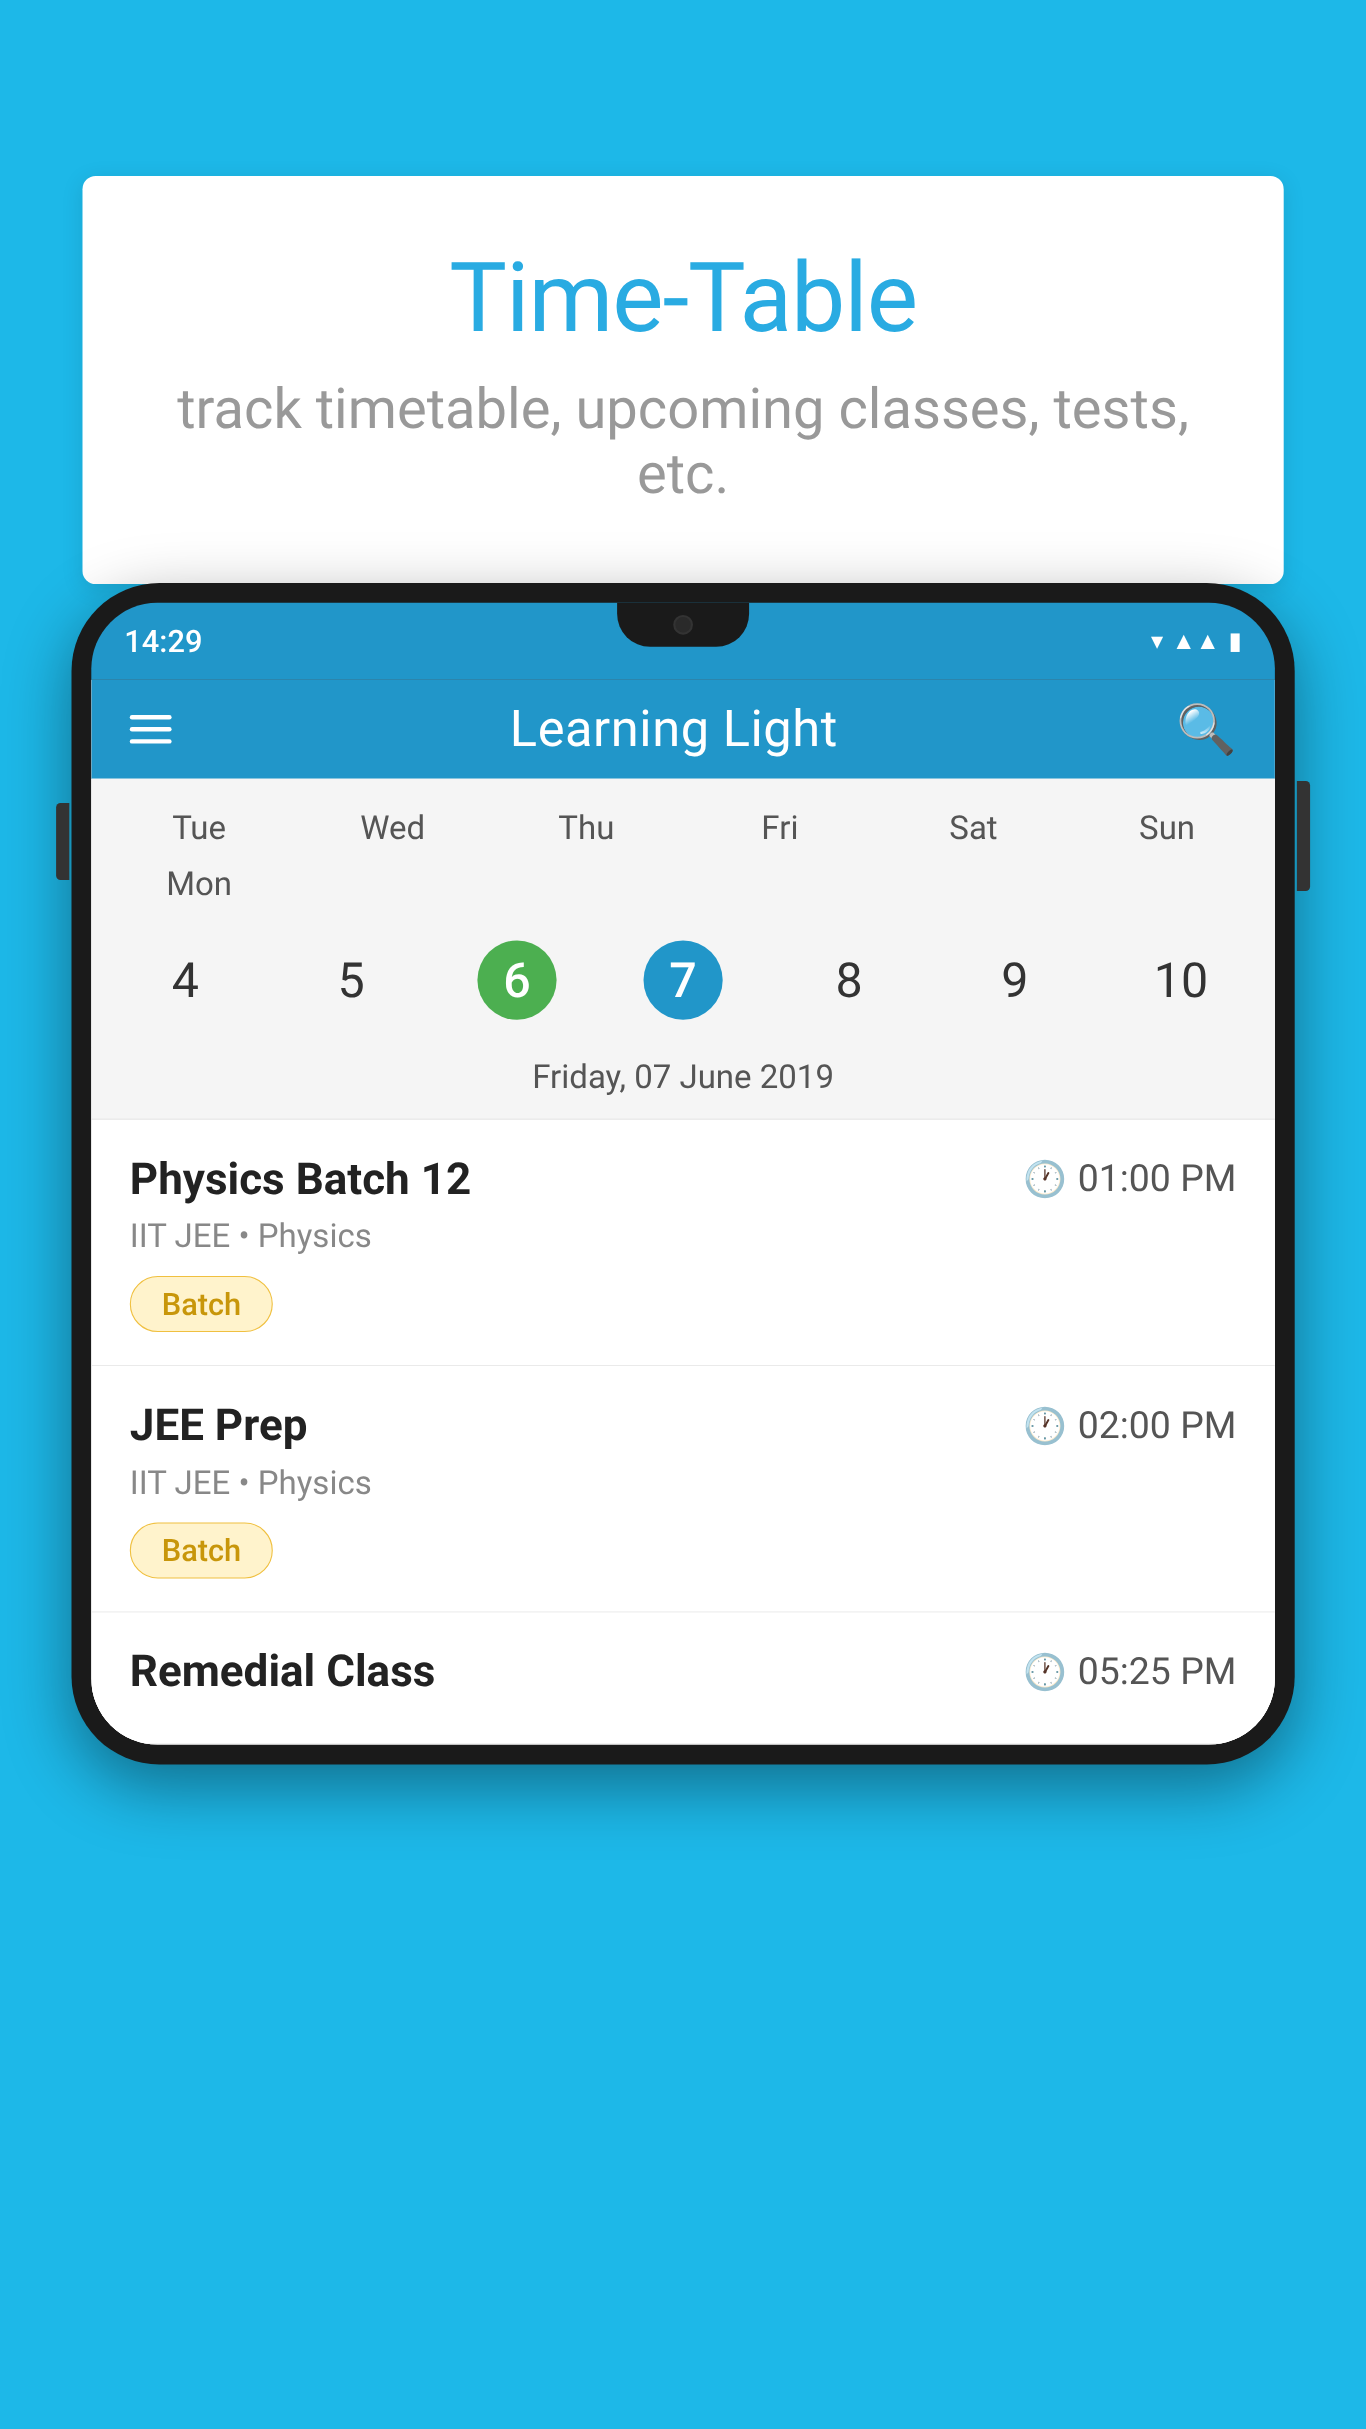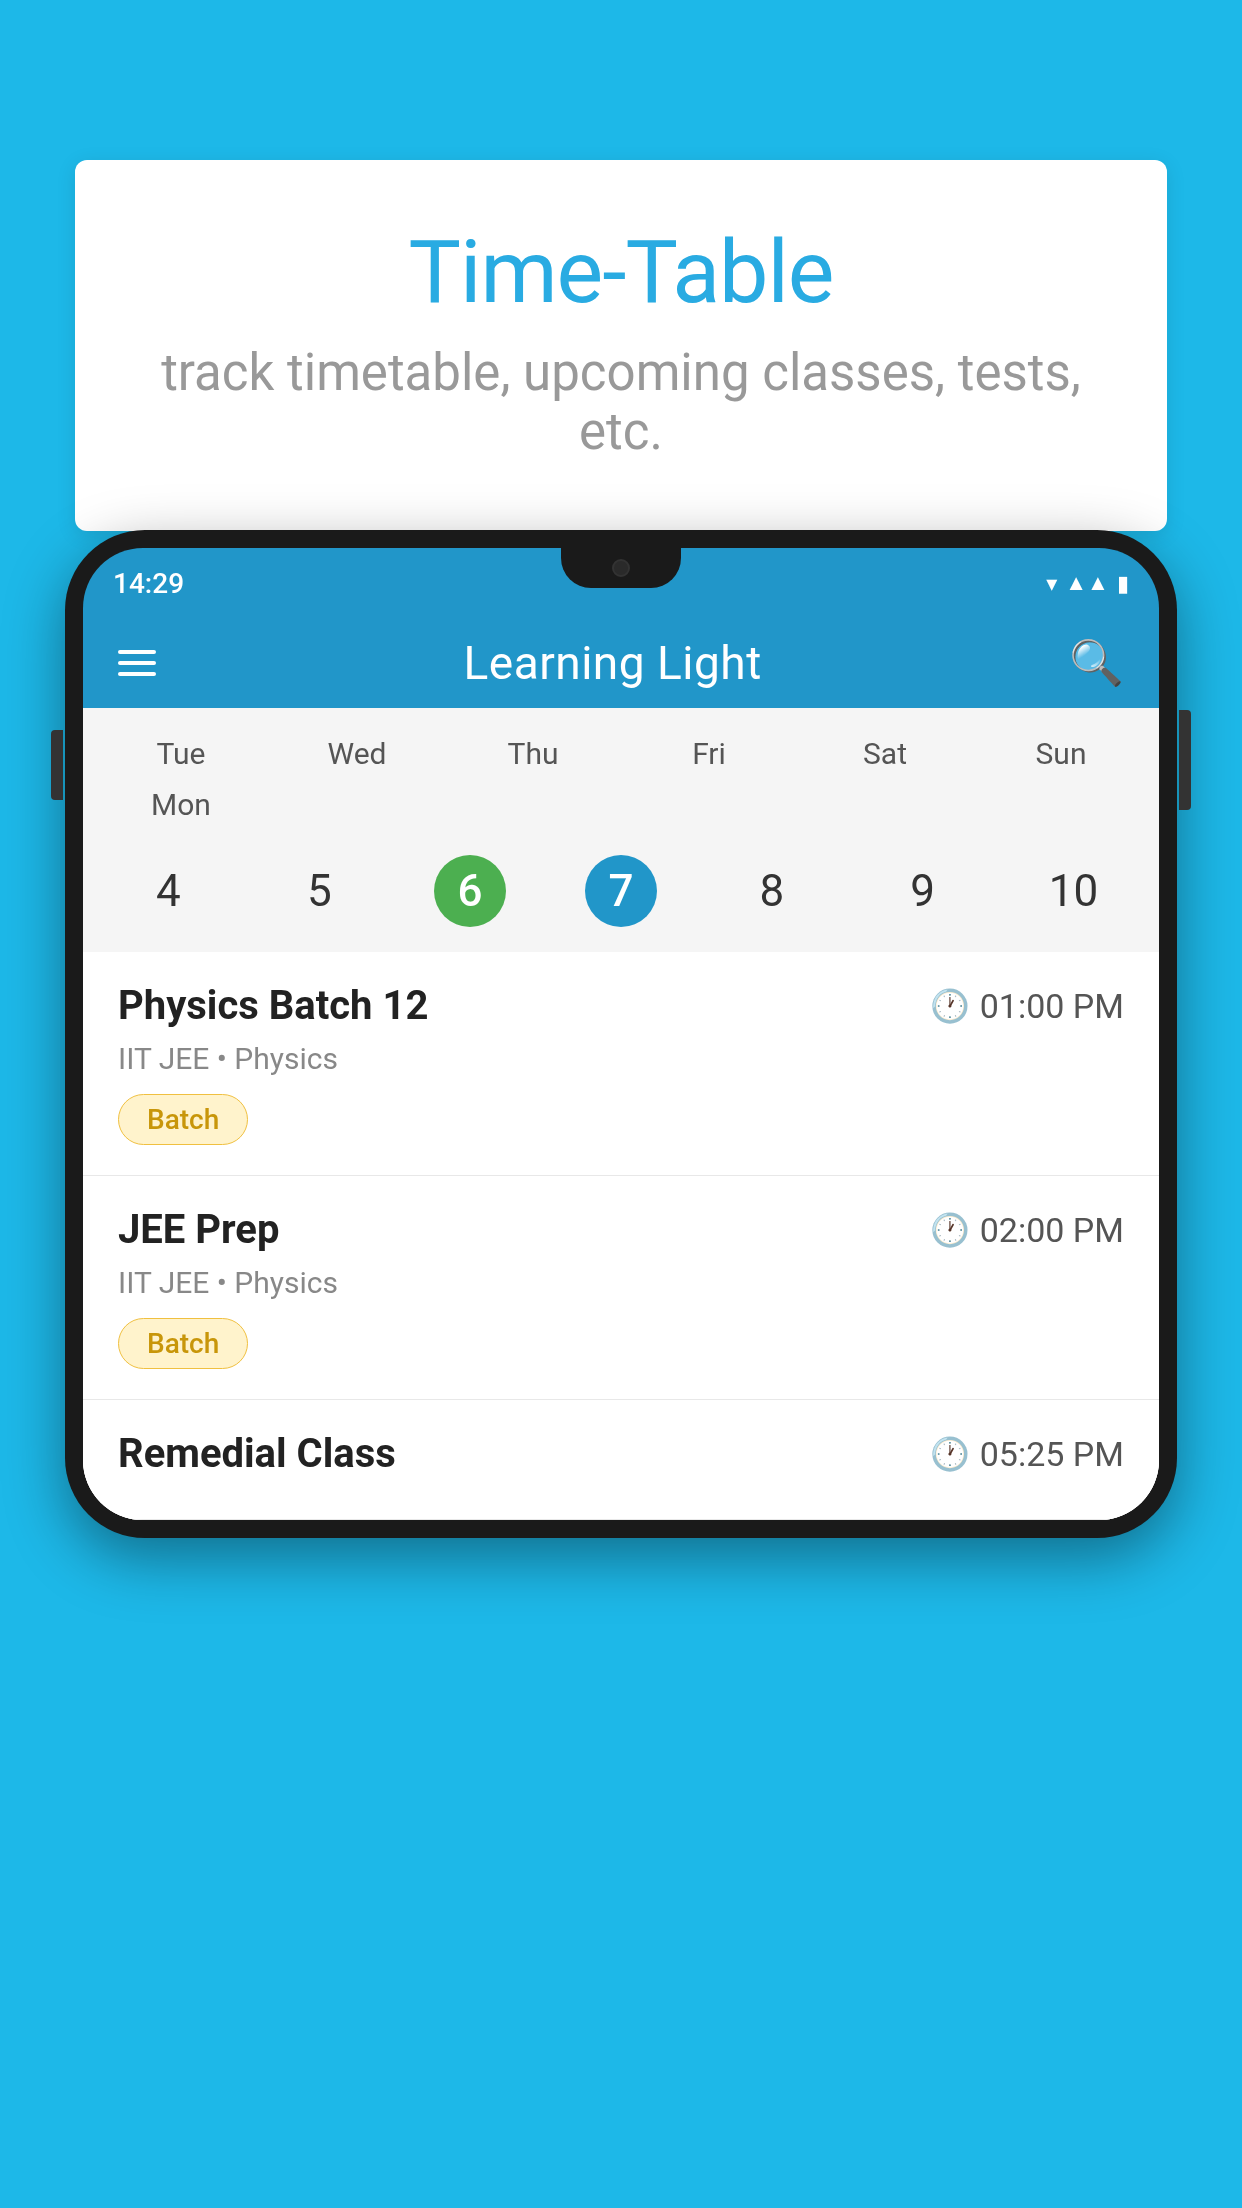--- a/index.html
+++ b/index.html
@@ -376,20 +376,21 @@
           <div class="date-item">
               <div class="date-num">8</div>
             </div>
           <div class="date-item">
               <div class="date-num">9</div>
             </div>
           <div class="date-item">
               <div class="date-num">10</div>
             </div>
         </div>
+        <div class="selected-date-label">Friday, 07 June 2019</div>
       </div>
 
       <div class="schedule-container">
 
         <div class="schedule-item">
           <div class="schedule-item-header">
             <span class="item-title">Physics Batch 12</span>
             <span class="item-time">
               <span class="clock-icon">🕐</span>
               01:00 PM

